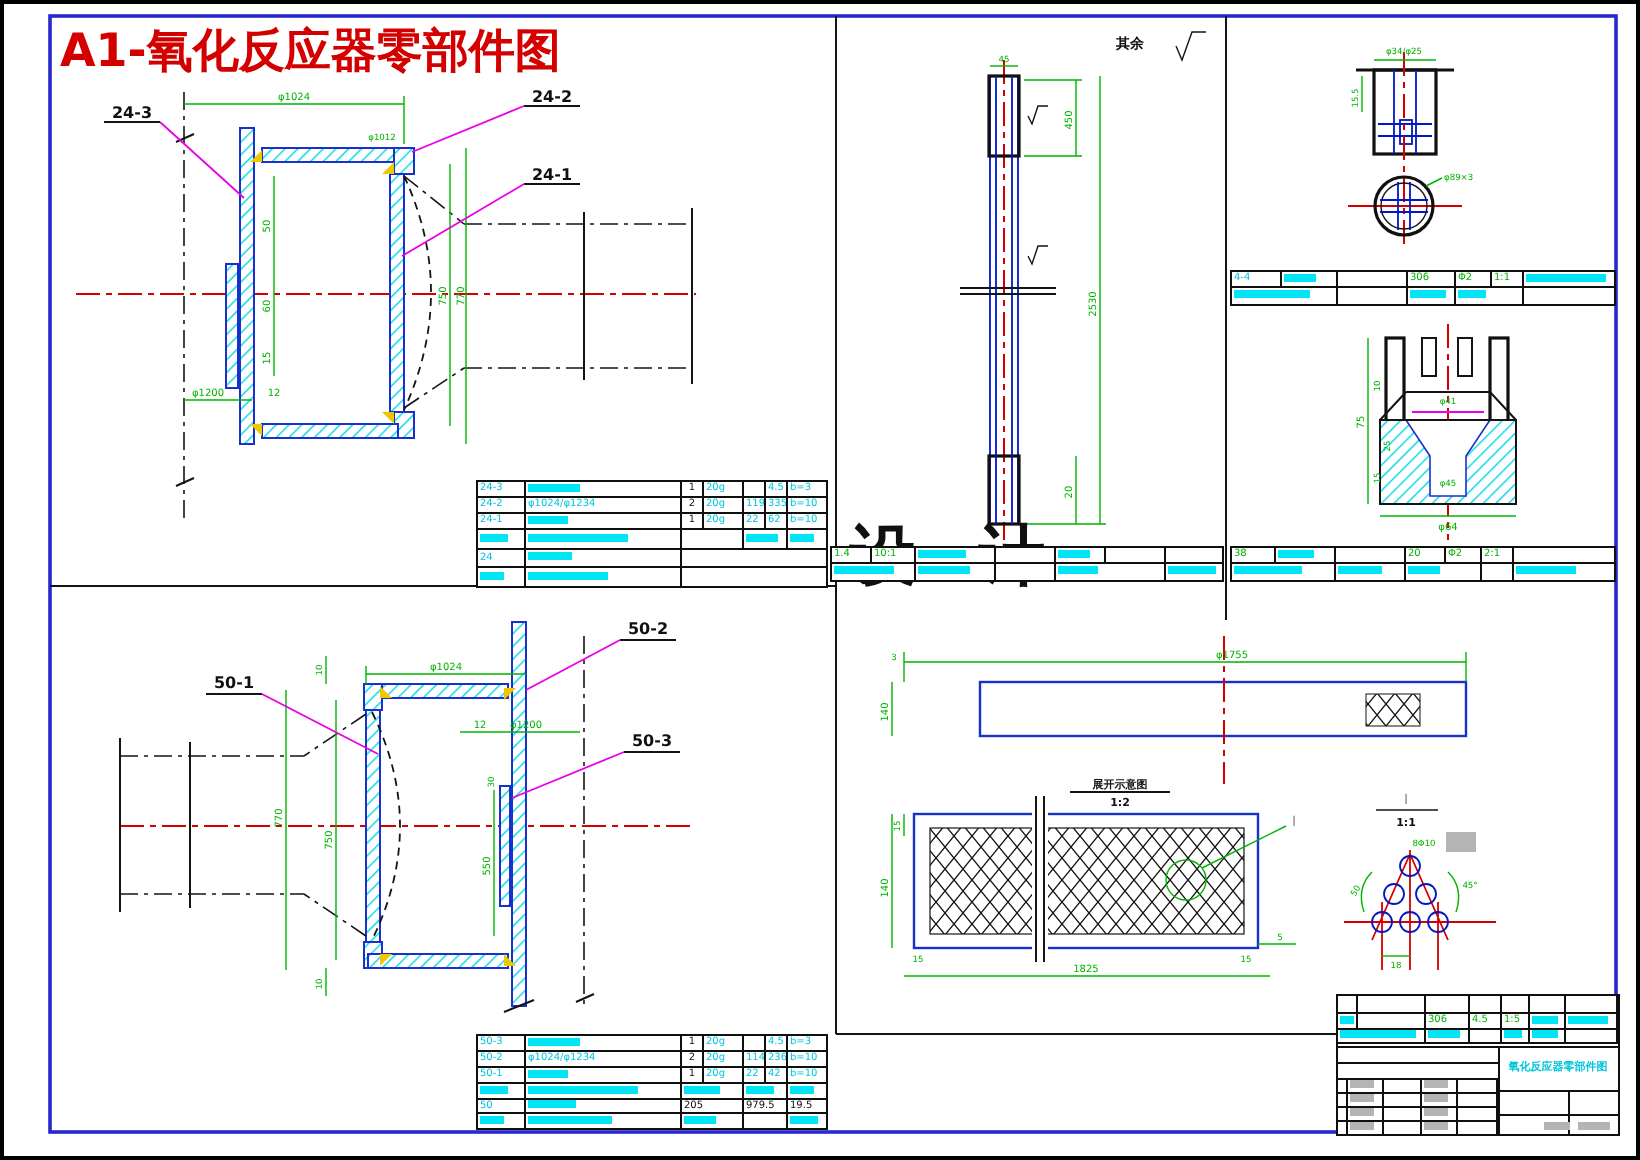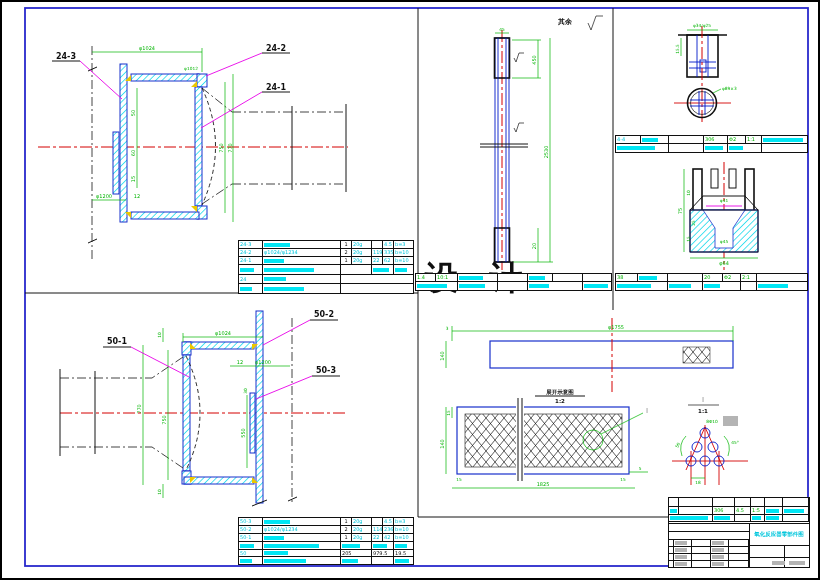--- a/index.html
+++ b/index.html
@@ -253,20 +253,21 @@
   <path class="gl" d="M682,456 Q678,444 686,436 M724,436 Q732,444 728,456"></path>
   <text class="gts" transform="translate(679,446) rotate(-60)">50</text>
   <text class="gts" x="735" y="444">45°</text>
   <path class="gl" d="M691,478 H705"></path>
   <text class="gts" x="698" y="484">18</text>
   <text class="gts" x="712" y="423">8Φ10</text>
   <rect x="723" y="416" width="15" height="10" fill="#b4b4b4"></rect>
 </g>
 </svg>
 
+<div class="sheet-title">A1-氧化反应器零部件图</div>
 
 <div class="watermark">图 文 设 计</div>
 
 <table class="ptable" style="left:238px;top:240px;width:176px">
   <colgroup>
         <col style="width:24px">
         <col style="width:78px">
         <col style="width:11px">
         <col style="width:20px">
         <col style="width:11px">

